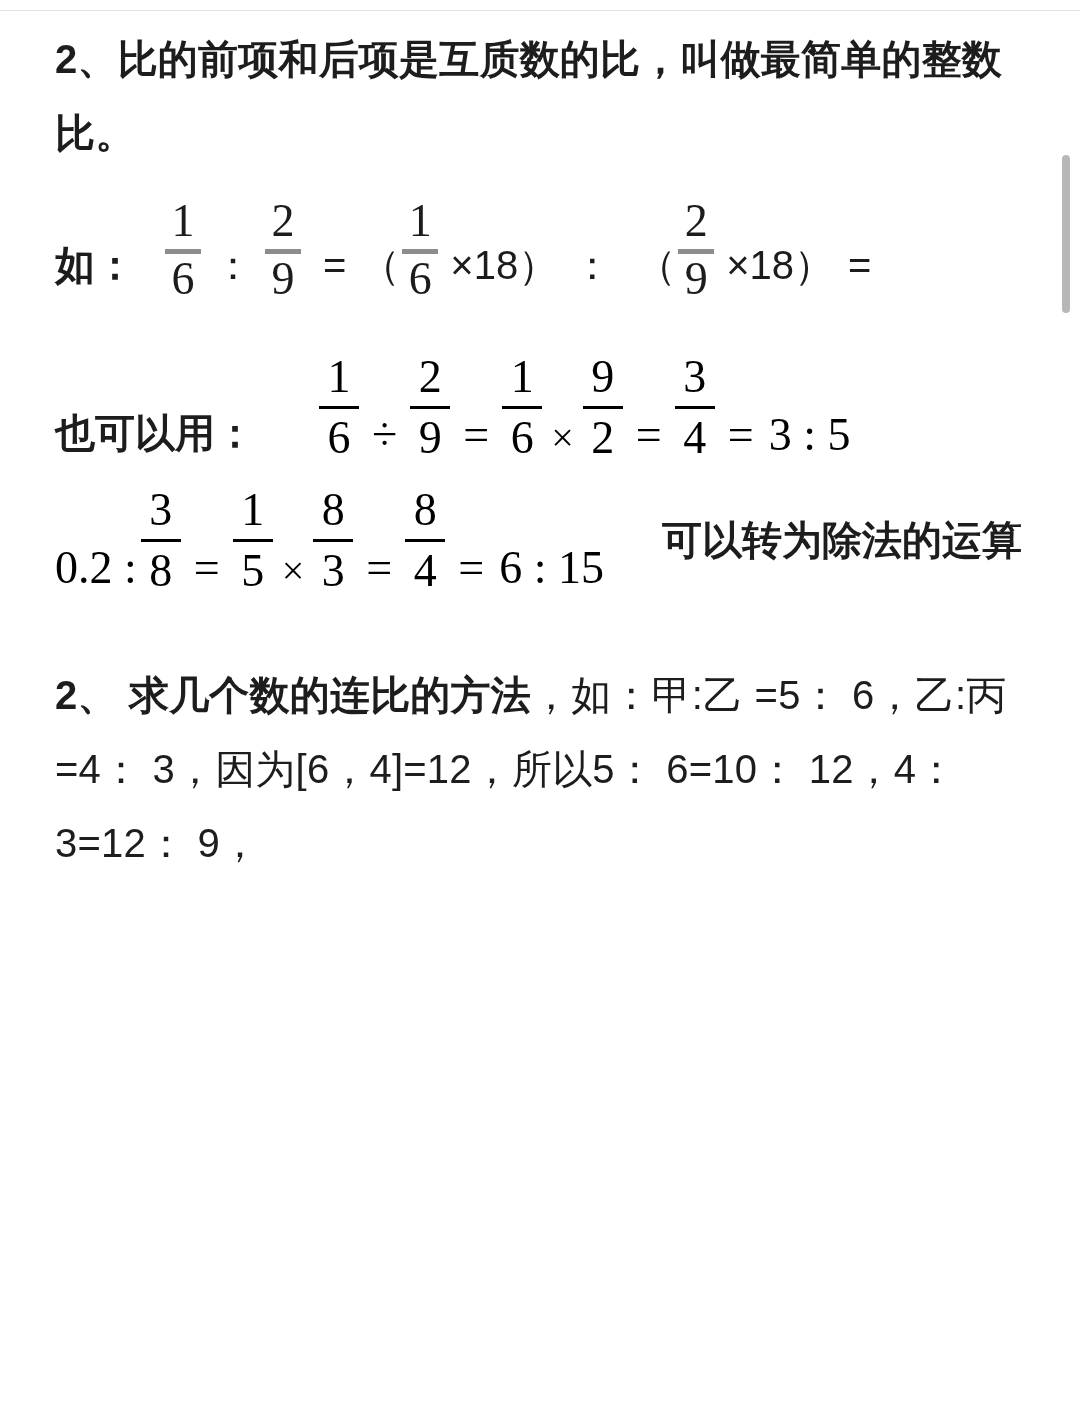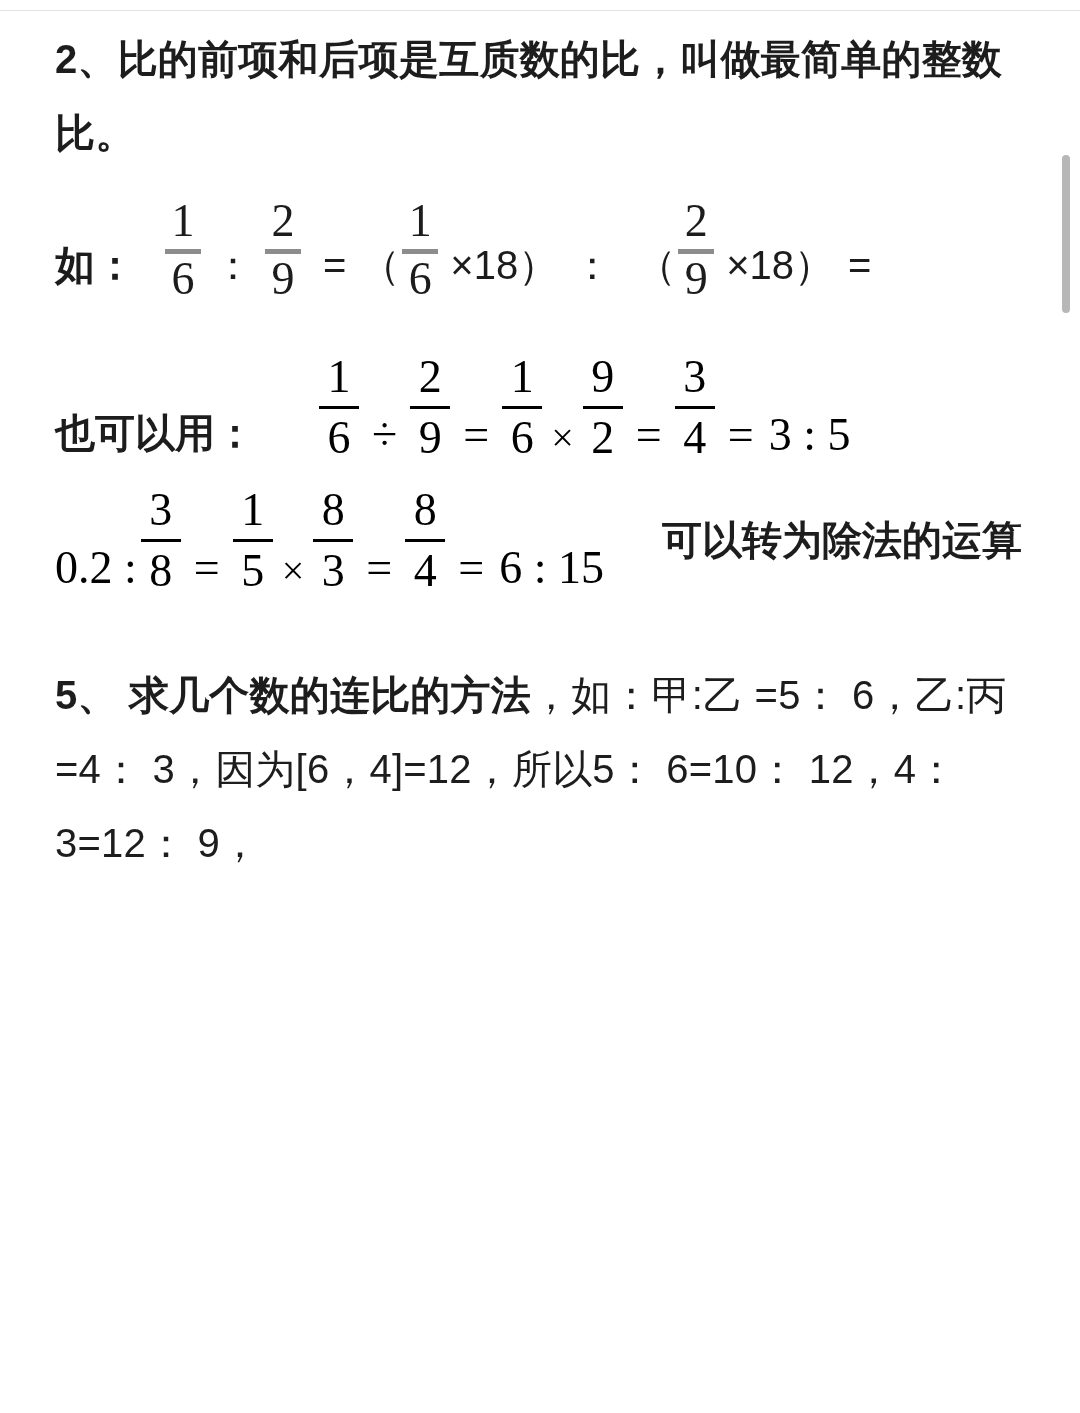--- a/index.html
+++ b/index.html
@@ -282,19 +282,19 @@
       </span>
       <span class="sym">=</span>
       <span class="tail">6 : 15</span>
     </div>
     <div class="note">可以转为除法的运算</div>
   </div>
 
   <div class="gap-lg"></div>
   <div class="gap-sm"></div>
 
-  <p class="para" style="margin-bottom:0;"><span class="b">5、 求几个数的连比的方法</span><span>，如：甲:乙 =5： 6，乙:丙 =4： 3，因为[6，4]=12，所以5： 6=10： 12，4： 3=12： 9，</span></p>
+  <p class="para" style="margin-bottom:0;"><span class="b">2、 求几个数的连比的方法</span><span>，如：甲:乙 =5： 6，乙:丙 =4： 3，因为[6，4]=12，所以5： 6=10： 12，4： 3=12： 9，</span></p>
 
 </div>
 
 <div class="scrollbar-track">
   <div class="scrollbar-thumb"></div>
 </div>
 
 </body></html>

